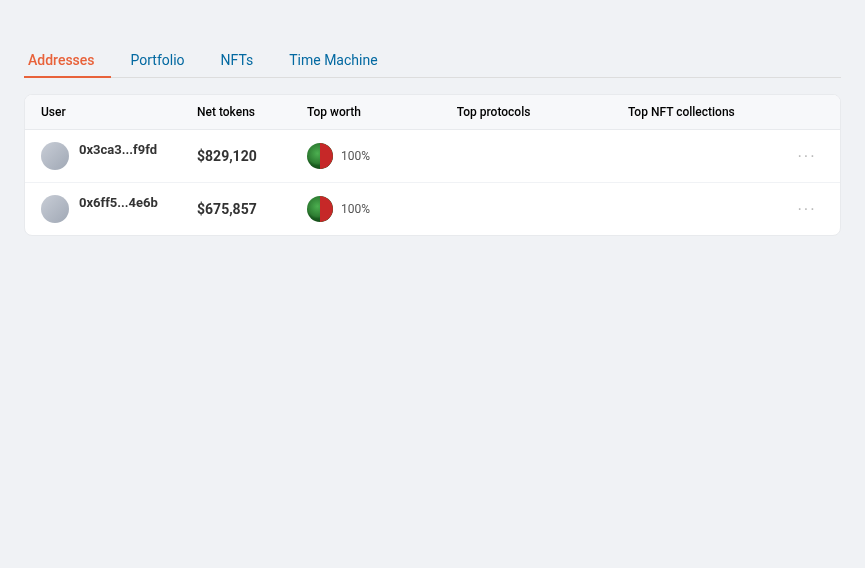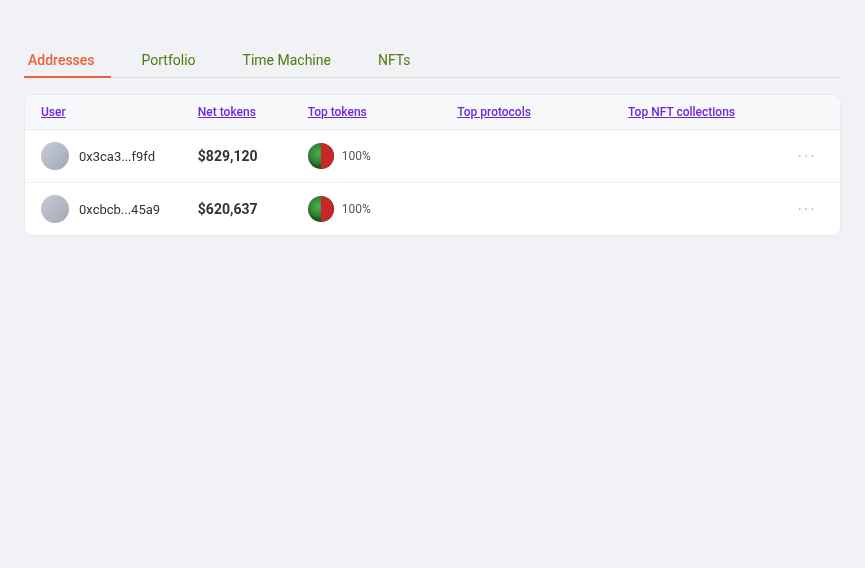--- a/index.html
+++ b/index.html
@@ -58,28 +58,28 @@
       font-size: 12px;
       color: #888;
     }
     .total-value {
       font-size: 36px;
       font-weight: 700;
       color: #111;
     }
     .tabs {
       display: flex;
-      gap: 15px;
+      gap: 4px;
       margin-top: 16px;
       border-bottom: 1px solid #ddd;
     }
     .tab {
       padding: 8px 16px;
       font-size: 14px;
-      color: #4d7c0f;
+      color: #0369a1;
       cursor: pointer;
       border-bottom: 2px solid transparent;
       margin-bottom: -1px;
     }
     .tab.active {
       color: #e8623a;
       border-bottom: 2px solid #e8623a;
       font-weight: 500;
     }
     .tab:first-child { padding-left: 4px; }
@@ -95,39 +95,38 @@
       border-collapse: collapse;
     }
     .table thead tr {
       background: #f7f8fa;
       border-bottom: 1px solid #e8eaed;
     }
     .table thead th {
       padding: 10px 16px;
       font-size: 12px;
       font-weight: 500;
-      color: #6d28d9;
+      color: #000000;
       text-align: left;
-      text-decoration: underline;
     }
     .table tbody tr {
       border-bottom: 1px solid #f0f2f5;
       transition: background 0.15s;
     }
     .table tbody tr:last-child { border-bottom: none; }
     .table tbody td {
       padding: 12px 16px;
       font-size: 13px;
       color: #333;
       vertical-align: middle;
     }
     .user-cell {
       display: flex;
-      align-items: center;
       gap: 10px;
+      font-weight: bold;
     }
     .avatar {
       width: 28px;
       height: 28px;
       border-radius: 50%;
       background: linear-gradient(135deg, #c8cdd6, #a0a8b5);
       flex-shrink: 0;
     }
     .user-address {
       font-size: 13px;
@@ -197,31 +196,31 @@
         <a class="add-address-link"></a>
       </div>
       <div class="created-date"></div>
     </div>
     <div class="total-value"></div>
   </div>
 
   <div class="tabs">
     <div class="tab active">Addresses</div>
     <div class="tab">Portfolio</div>
+    <div class="tab">NFTs</div>
     <div class="tab">Time Machine</div>
-    <div class="tab">NFTs</div>
   </div>
 
   <div class="table-container">
     <table class="table">
       <thead>
         <tr>
           <th class="col-user">User</th>
           <th class="col-networth">Net tokens</th>
-          <th class="col-tokens">Top tokens</th>
+          <th class="col-tokens">Top worth</th>
           <th class="col-protocols">Top protocols</th>
           <th class="col-nft">Top NFT collections</th>
           <th class="col-actions"></th>
         </tr>
       </thead>
       <tbody id="table-body">
       <tr>
             <td>
     <div class="user-cell">
       <div class="avatar"></div>
@@ -236,24 +235,24 @@
       </div>
     </td>
             <td></td>
             <td></td>
             <td><button class="more-btn">···</button></td>
           </tr>
           <tr>
             <td>
     <div class="user-cell">
       <div class="avatar"></div>
-      <span class="user-address">0xcbcb...45a9</span>
+      <span class="user-address">0x6ff5...4e6b</span>
     </div>
   </td>
-            <td><span class="net-worth">$620,637</span></td>
+            <td><span class="net-worth">$675,857</span></td>
             <td>
       <div class="token-cell">
         <div class="token-circle"></div>
         <span class="token-pct">100%</span>
       </div>
     </td>
             <td></td>
             <td></td>
             <td><button class="more-btn">···</button></td>
           </tr>

